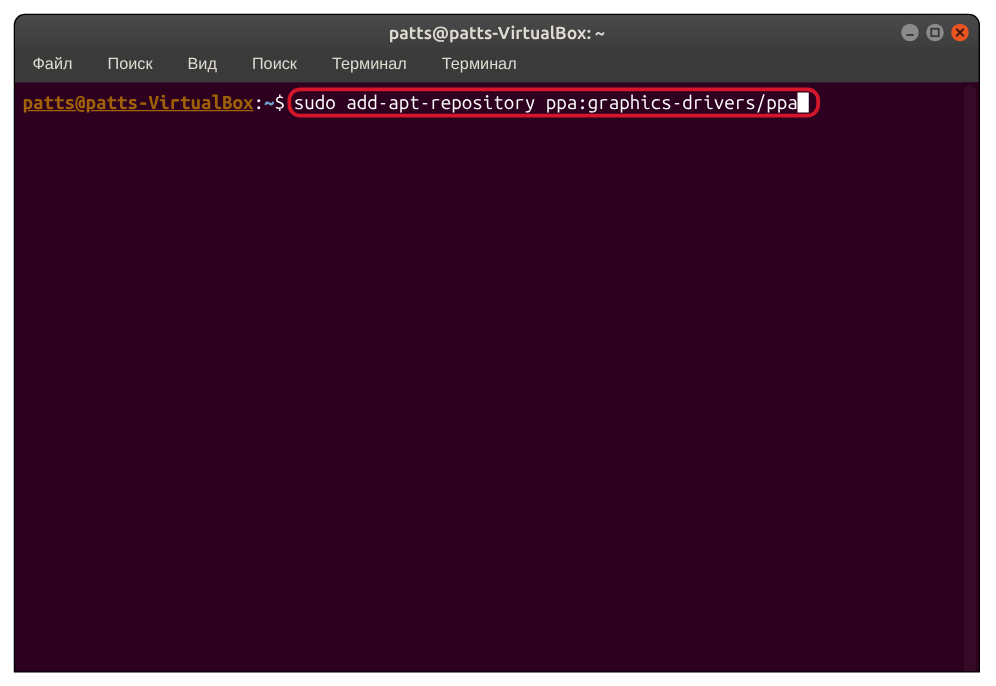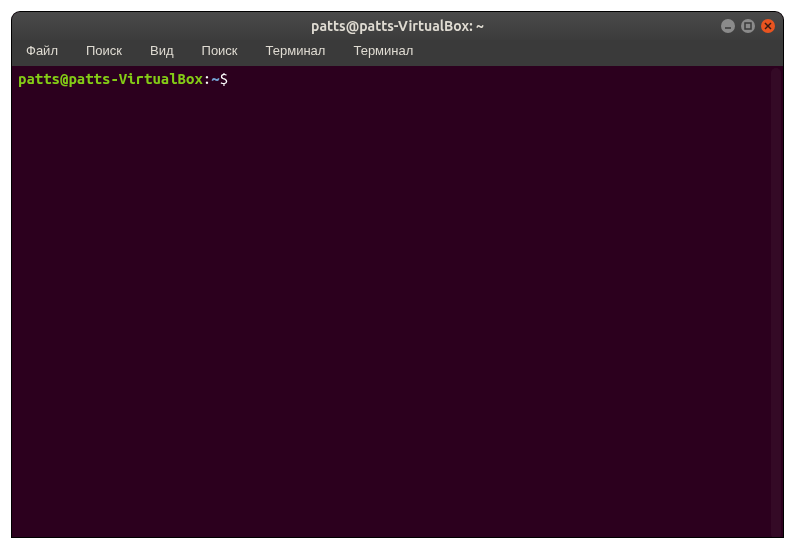--- a/index.html
+++ b/index.html
@@ -80,22 +80,23 @@
       font-family: "Ubuntu Mono", "DejaVu Sans Mono", monospace;
       position: relative;
       height: calc(100% - 54px);
     }
     .prompt-line {
       white-space: nowrap;
       display: flex;
       align-items: center;
     }
     .prompt-user {
-      color: #84cc16;
+      color: #a16207;
       font-weight: bold;
+      text-decoration: underline;
     }
     .prompt-colon {
       color: #ffffff;
     }
     .prompt-path {
       color: #729fcf;
       font-weight: bold;
     }
     .prompt-dollar {
       color: #ffffff;
@@ -170,20 +171,23 @@
     <div class="menu-item">Терминал</div>
     <div class="menu-item">Терминал</div>
   </div>
 
   <div class="terminal-area">
     <div class="prompt-line">
       <span class="prompt-user">patts@patts-VirtualBox</span>
         <span class="prompt-colon">:</span>
         <span class="prompt-path">~</span>
         <span class="prompt-dollar">$</span>
+      <span class="command-highlight">
+        <span>sudo add-apt-repository ppa:graphics-drivers/ppa</span><span class="cursor-block"></span>
+      </span>
     </div>
   </div>
 
   <div class="scrollbar-track">
     <div class="scrollbar-thumb"></div>
   </div>
 
 </div>
 
 </body></html>

